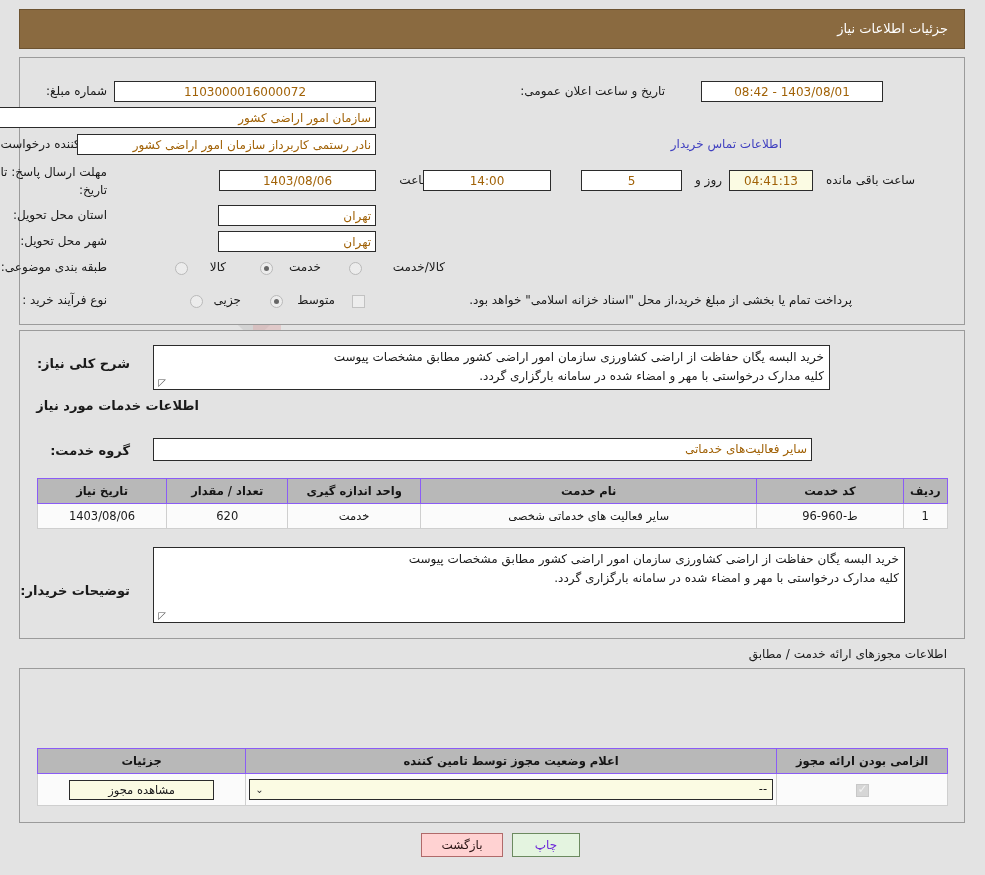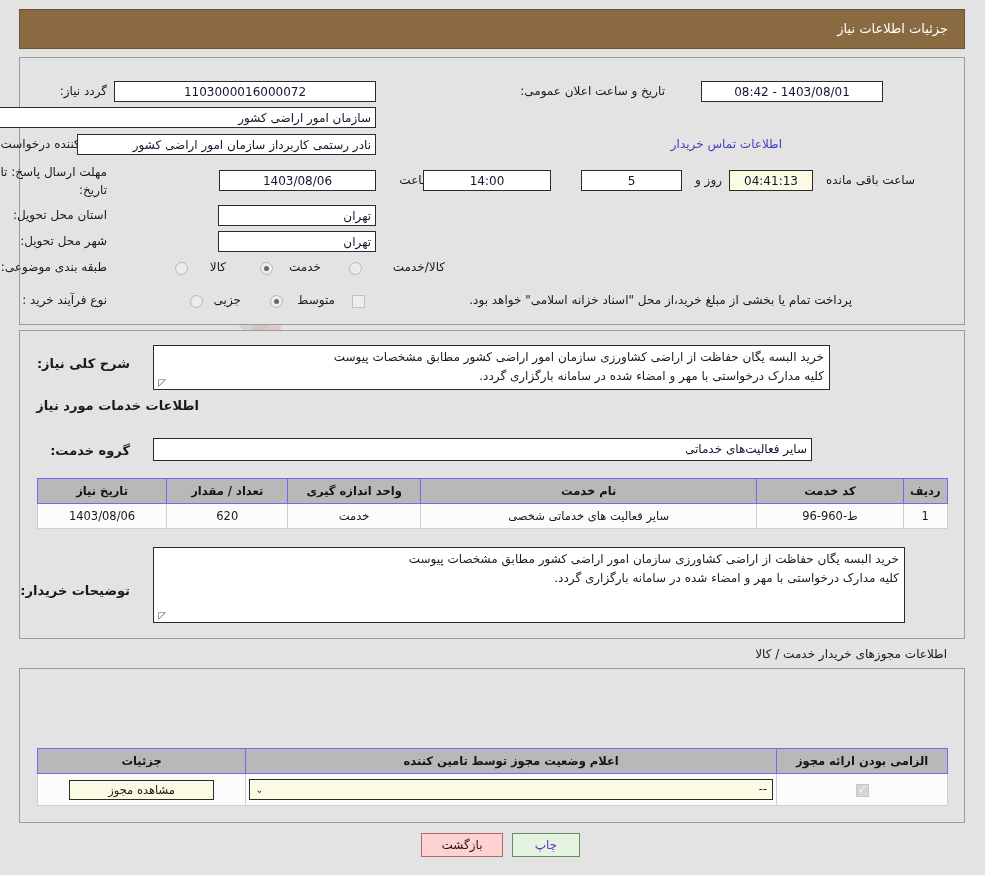--- a/index.html
+++ b/index.html
@@ -132,21 +132,21 @@
   .lbl-bold { font-weight: bold; }
   .lbl-link { color: #4040c0; }
 
   
   .box {
     position: absolute;
     background: #ffffff;
     border: 1px solid #2b2b2b;
     box-sizing: border-box;
     font-size: 12px;
-    color: #0f172a;
+    color: #a16207;
     line-height: 20px;
     padding: 0 4px;
     overflow: hidden;
     white-space: nowrap;
     z-index: 12;
   }
   .box.center { text-align: center; }
   .box.right  { text-align: right; }
   .box.yellow { background: #fbfbe3; }
 
@@ -306,21 +306,21 @@
   <div class="wm-arrow"></div>
   <div class="wm-text">AriaTender.net</div>
 </div>
 
 <div class="title-bar">
   <div class="title-text">جزئیات اطلاعات نیاز</div>
 </div>
 
 <div class="panel panel-top"></div>
 
-<div class="lbl" style="right:878px; top:84px;">گردد نیاز:</div>
+<div class="lbl" style="right:878px; top:84px;">شماره مبلغ:</div>
 <div class="box center" style="right:609px; top:81px; width:262px; height:21px;">1103000016000072</div>
 <div class="lbl" style="right:320px; top:84px;">تاریخ و ساعت اعلان عمومی:</div>
 <div class="box center" style="right:102px; top:81px; width:182px; height:21px;">1403/08/01 - 08:42</div>
 
 <div class="lbl" style="right:878px; top:110px;">نام دستگاه خریدار:</div>
 <div class="box right" style="right:609px; top:107px; width:378px; height:21px;">سازمان امور اراضی کشور</div>
 
 <div class="lbl" style="right:878px; top:137px;">ایجاد کننده درخواست:</div>
 <div class="box right" style="right:609px; top:134px; width:299px; height:21px;">نادر رستمی کاربرداز سازمان امور اراضی کشور</div>
 <div class="lbl lbl-link" style="right:203px; top:137px;">اطلاعات تماس خریدار</div>
@@ -394,21 +394,21 @@
   </tbody>
 </table>
 
 <div class="lbl lbl-bold" style="right:855px; top:583px; font-size:13px;">توضیحات خریدار:</div>
 <div class="area" style="right:80px; top:547px; width:752px; height:76px;">
   <div>خرید البسه یگان حفاظت از اراضی کشاورزی سازمان امور اراضی کشور مطابق مشخصات پیوست</div>
   <div>کلیه مدارک درخواستی با مهر و امضاء شده در سامانه بارگزاری گردد.</div>
   <span class="grip">◸</span>
 </div>
 
-<div class="section-label-outside">اطلاعات مجوزهای خریدار خدمت / کالا</div>
+<div class="section-label-outside">اطلاعات مجوزهای ارائه خدمت / مطابق</div>
 <div class="panel panel-bottom"></div>
 
 <table class="tbl" style="right:37px; top:748px; width:911px;">
   <thead>
     <tr>
       <th style="width:168px;">الزامی بودن ارائه مجوز</th>
       <th style="width:540px;">اعلام وضعیت مجوز توسط تامین کننده</th>
       <th style="width:203px;">جزئیات</th>
     </tr>
   </thead>

